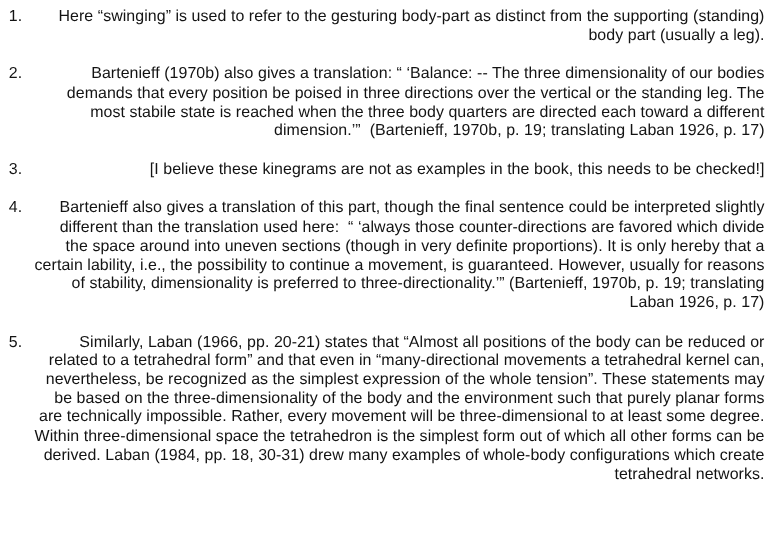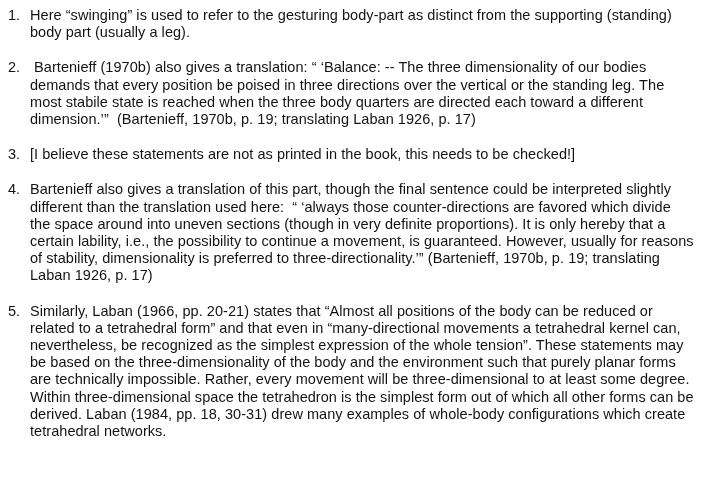--- a/index.html
+++ b/index.html
@@ -30,41 +30,42 @@
   }
   .footnote-item:last-child { margin-bottom: 0; }
   .footnote-number {
     flex: 0 0 22px;
     text-align: left;
   }
   .footnote-text {
     flex: 1;
     max-width: 665px;
     white-space: pre-wrap;
+    text-align: right;
   }
 </style>
 </head>
 <body>
 
 <div class="page">
   <div class="footnote-list">
 
     <div class="footnote-item">
       <span class="footnote-number">1.</span>
       <div class="footnote-text">Here “swinging” is used to refer to the gesturing body-part as distinct from the supporting (standing) body part (usually a leg).</div>
     </div>
 
     <div class="footnote-item">
       <span class="footnote-number">2.</span>
       <div class="footnote-text"> Bartenieff (1970b) also gives a translation: “ ‘Balance: -- The three dimensionality of our bodies demands that every position be poised in three directions over the vertical or the standing leg. The most stabile state is reached when the three body quarters are directed each toward a different dimension.’”  (Bartenieff, 1970b, p. 19; translating Laban 1926, p. 17)</div>
     </div>
 
     <div class="footnote-item">
       <span class="footnote-number">3.</span>
-      <div class="footnote-text">[I believe these statements are not as printed in the book, this needs to be checked!]</div>
+      <div class="footnote-text">[I believe these kinegrams are not as examples in the book, this needs to be checked!]</div>
     </div>
 
     <div class="footnote-item">
       <span class="footnote-number">4.</span>
       <div class="footnote-text">Bartenieff also gives a translation of this part, though the final sentence could be interpreted slightly different than the translation used here:  “ ‘always those counter-directions are favored which divide the space around into uneven sections (though in very definite proportions). It is only hereby that a certain lability, i.e., the possibility to continue a movement, is guaranteed. However, usually for reasons of stability, dimensionality is preferred to three-directionality.’” (Bartenieff, 1970b, p. 19; translating Laban 1926, p. 17)</div>
     </div>
 
     <div class="footnote-item">
       <span class="footnote-number">5.</span>
       <div class="footnote-text">Similarly, Laban (1966, pp. 20-21) states that “Almost all positions of the body can be reduced or related to a tetrahedral form” and that even in “many-directional movements a tetrahedral kernel can, nevertheless, be recognized as the simplest expression of the whole tension”. These statements may be based on the three-dimensionality of the body and the environment such that purely planar forms are technically impossible. Rather, every movement will be three-dimensional to at least some degree. Within three-dimensional space the tetrahedron is the simplest form out of which all other forms can be derived. Laban (1984, pp. 18, 30-31) drew many examples of whole-body configurations which create tetrahedral networks.</div>

